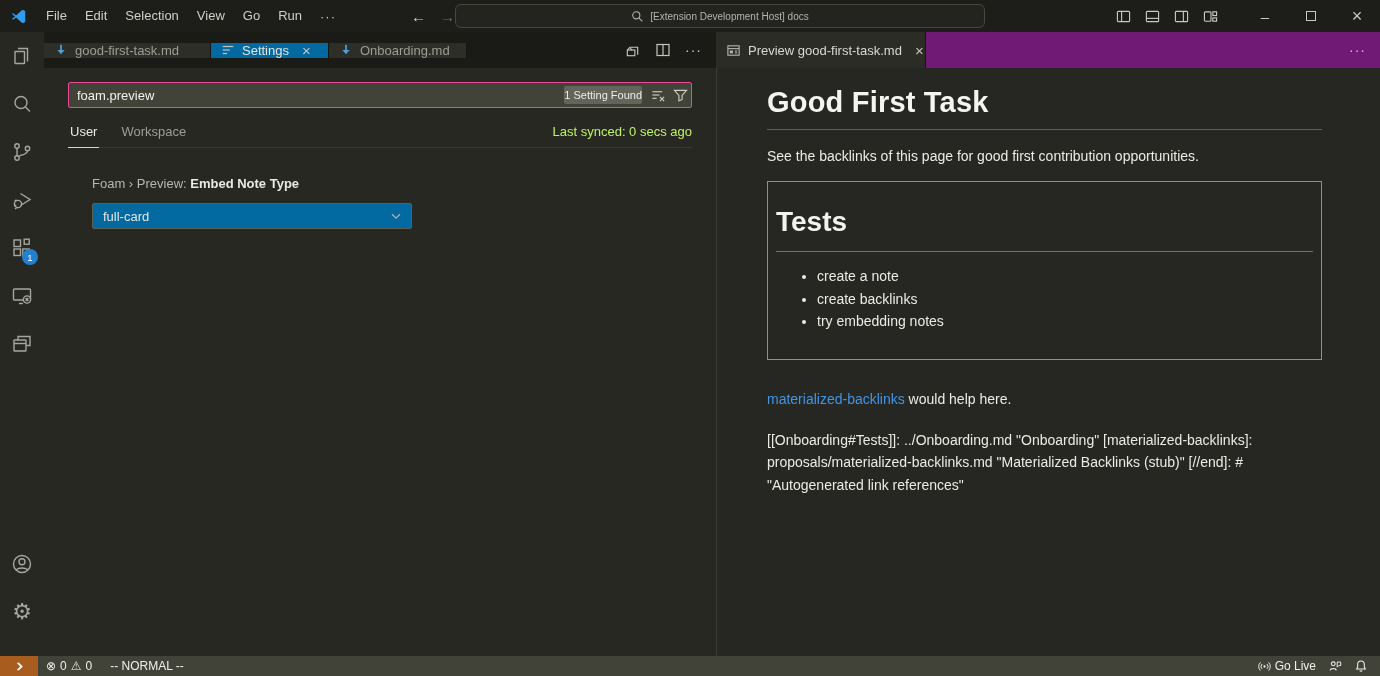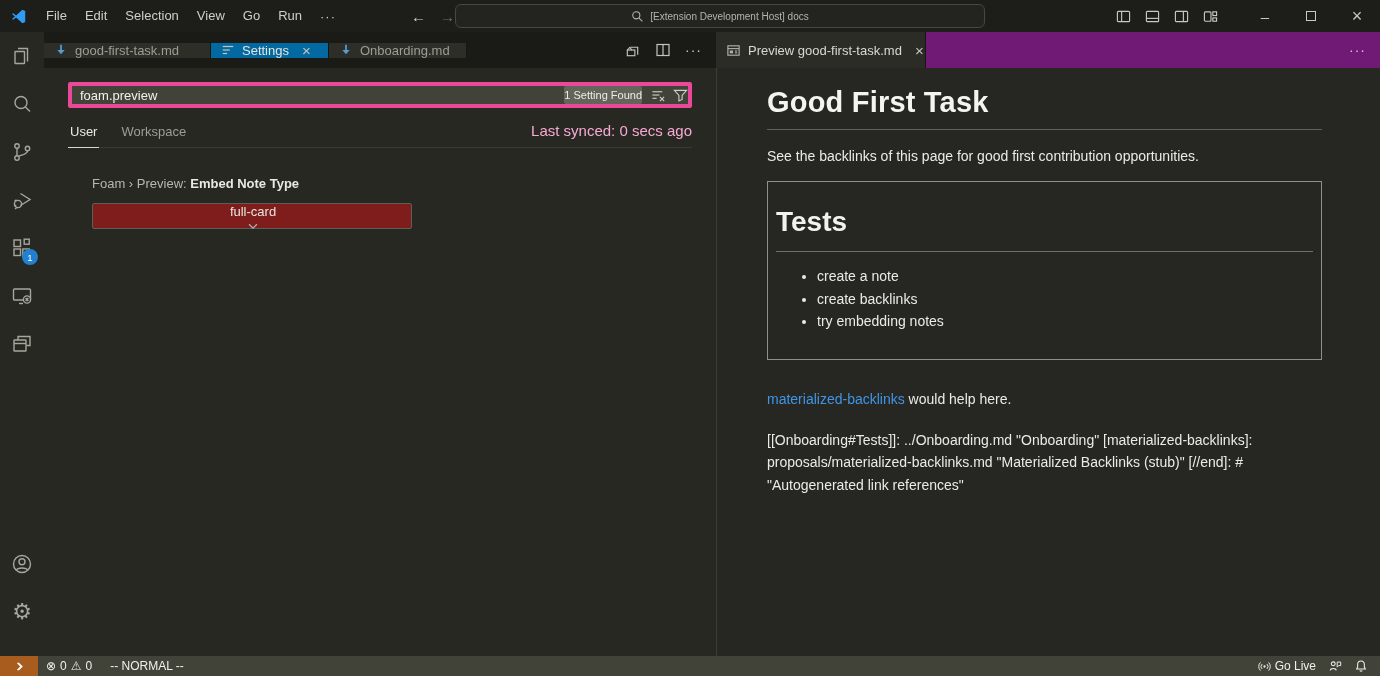--- a/index.html
+++ b/index.html
@@ -67,46 +67,46 @@
   .tab-settings { width:118px; background:#0369a1; color:#e4e4df; }
   .tab-md2 { width:138px; background:#2d2e28; }
   .tab-preview { width:210px; background:#2b2c26; color:#d9d9d2; }
   .tabbar-actions { margin-left:auto; display:flex; align-items:center; gap:14px; padding-right:14px; color:#c5c5bf; }
   .tabbar-actions .ellipsis { font-size:14px; letter-spacing:1px; color:#c5c5bf; }
 
   
   .settings-pane { position:absolute; left:44px; top:68px; width:672px; height:588px; background:#272822; }
   .search-row { position:relative; margin:14px 24px 0 24px; height:26px; }
   .settings-search {
-    width:100%; height:26px; background:#414339; border:4px solid #ec4899; border-radius:2px;
+    width:100%; height:26px; background:#414339; border:1px solid #ec4899; border-radius:2px;
     color:#f2f2ec; font-size:13px; font-family:"Liberation Sans",sans-serif;
     padding:0 110px 0 8px; outline:none;
   }
   .results-badge {
     position:absolute; right:50px; top:4px; height:18px; line-height:18px;
     background:#63645a; color:#edede7; font-size:11px; padding:0 0; border-radius:2px;
   }
   .search-ic { position:absolute; top:5px; width:16px; height:16px; display:flex; align-items:center; justify-content:center; }
   .ic-clearfilter { right:26px; }
   .ic-funnel { right:4px; }
   .scope-row {
     margin:10px 24px 0 24px; height:30px; display:flex; align-items:flex-end;
     border-bottom:1px solid #3a3b33; font-size:13px; padding-bottom:0;
   }
   .scope-tab { padding:0 2px 8px 2px; color:#9e9e97; }
   .scope-tab.active { color:#e9e9e4; border-bottom:1px solid #d7d7d2; margin-bottom:-1px; }
   .scope-tab + .scope-tab { margin-left:20px; }
-  .last-synced { margin-left:auto; color:#f9a8d4; font-size:15px; padding-bottom:8px; }
+  .last-synced { margin-left:auto; color:#bef264; font-size:13px; padding-bottom:8px; }
   .setting-block { margin:28px 0 0 48px; }
   .setting-title { font-size:13px; color:#b7b7af; }
   .setting-title .setting-name { color:#e9e9e3; font-weight:bold; }
   .setting-select {
-    margin-top:12px; width:320px; height:26px; background:#7f1d1d; border:1px solid #5d5e55; border-radius:2px;
+    margin-top:12px; width:320px; height:26px; background:#0369a1; border:1px solid #5d5e55; border-radius:2px;
     display:flex; align-items:center; justify-content:space-between; padding:0 8px 0 10px;
-    font-size:13px; color:#e6e6e0;flex-direction:column;
+    font-size:13px; color:#e6e6e0;
   }
 
   
   .preview-pane {
     position:absolute; left:716px; top:68px; width:664px; height:588px;
     background:#262722; border-left:1px solid #3c3d35; overflow:hidden;
     padding:18px 58px 0 50px; font-size:14px; color:#ebebe5;
   }
   .md-h1 { font-size:29px; font-weight:600; color:#f4f4f0; padding-bottom:10px; border-bottom:1px solid #60615a; letter-spacing:0.2px; }
   .md-p1 { margin-top:18px; }

